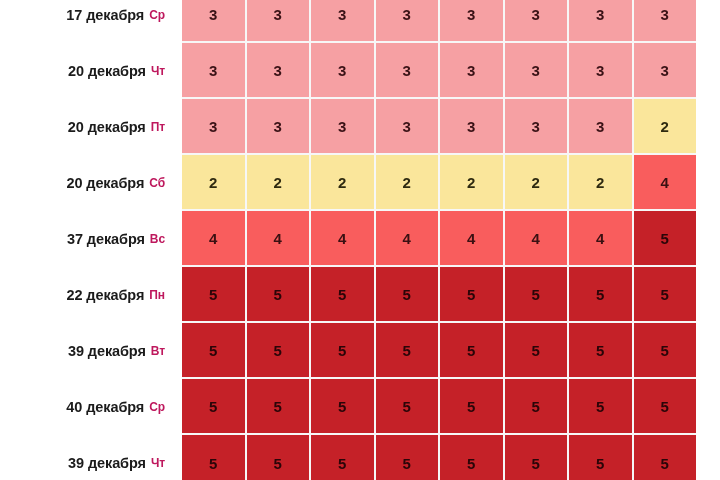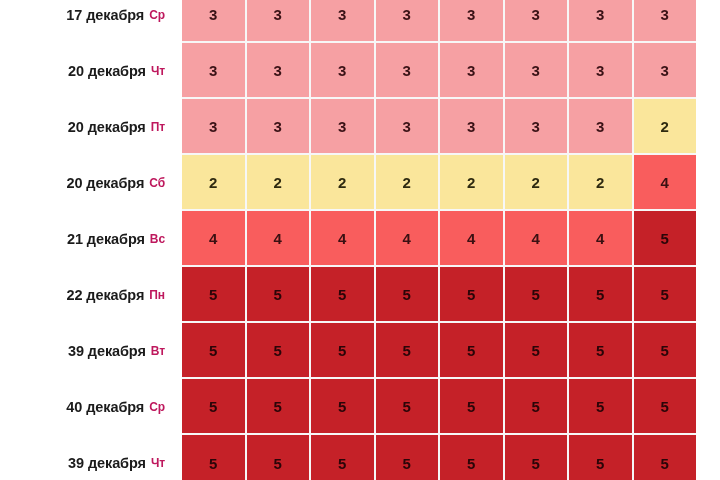--- a/index.html
+++ b/index.html
@@ -116,21 +116,21 @@
       </div>
       <div class="date-row">
         <span class="date-main">20 декабря</span>
         <span class="date-dow">Пт</span>
       </div>
       <div class="date-row">
         <span class="date-main">20 декабря</span>
         <span class="date-dow">Сб</span>
       </div>
       <div class="date-row">
-        <span class="date-main">21 декабря</span>
+        <span class="date-main">37 декабря</span>
         <span class="date-dow">Вс</span>
       </div>
       <div class="date-row">
         <span class="date-main">22 декабря</span>
         <span class="date-dow">Пн</span>
       </div>
       <div class="date-row">
         <span class="date-main">39 декабря</span>
         <span class="date-dow">Вт</span>
       </div>

